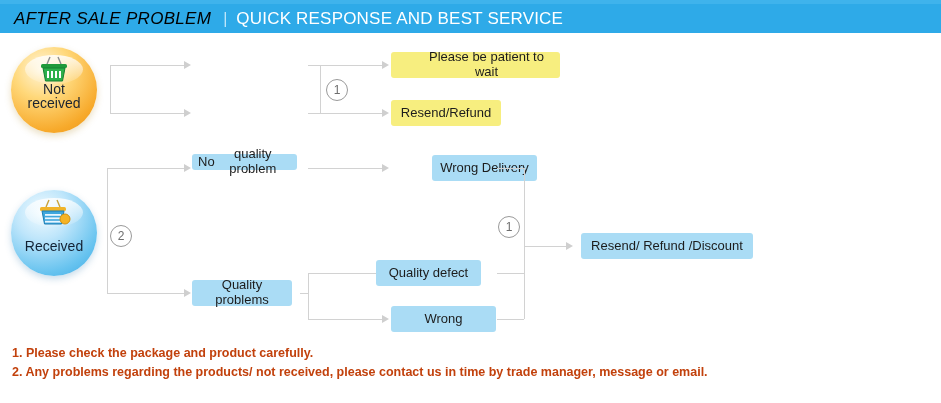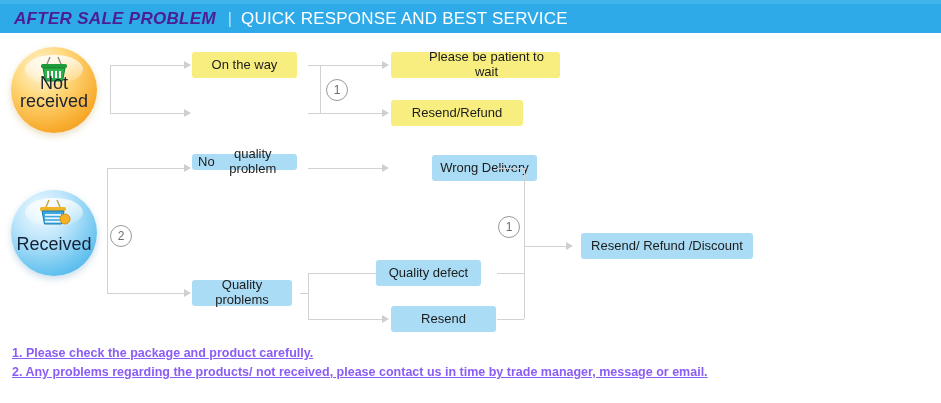--- a/index.html
+++ b/index.html
@@ -27,23 +27,23 @@
   }
   .header-band {
     position: absolute;
     left: 0; top: 4px;
     width: 941px; height: 29px;
     background: #2eaae8;
     display: flex;
     align-items: center;
   }
   .header-title {
-    color: #4c1d95;
+    color: #000000;
     font-size: 17px;
-    font-weight: bold;
+    font-weight: normal;
     font-style: italic;
     letter-spacing: 0.3px;
     margin-left: 14px;
     white-space: nowrap;
   }
   .header-sep {
     color: #bfe6fa;
     font-size: 16px;
     margin: 0 9px 0 12px;
   }
@@ -86,21 +86,21 @@
   .badge-icon {
     position: absolute;
     left: 0; right: 0; top: 8px;
     display: flex;
     justify-content: center;
   }
   .badge-label {
     position: relative;
     z-index: 3;
     text-align: center;
-    font-size: 18px;
+    font-size: 14px;
     color: #1b2330;
     line-height: 1.04;
     padding-bottom: 22px;
     width: 100%;
   }
   .badge-blue .badge-label { color: #132234; }
 
   
   .box {
     position: absolute;
@@ -147,24 +147,23 @@
 
   
   .footer {
     position: absolute;
     left: 12px;
     width: 910px;
   }
   .footer-line {
     font-size: 12.5px;
     font-weight: bold;
-    color: #8b5cf6;
+    color: #c2410c;
     line-height: 1.5;
     white-space: nowrap;
-    text-decoration: underline;
   }
 </style>
 </head>
 <body>
 
 <div id="page">
 
   <div class="top-strip"></div>
   <div class="header-band">
     <span class="header-title">AFTER SALE PROBLEM</span>
@@ -214,33 +213,32 @@
       <div>Received</div>
     </div>
   </div>
 
   <div class="ln ln-v" style="left:110px; top:65px; height:48px;"></div>
   <div class="ln ln-h" style="left:110px; top:65px; width:74px;"></div>
   <div class="arrow" style="left:184px; top:61px;"></div>
   <div class="ln ln-h" style="left:110px; top:113px; width:74px;"></div>
   <div class="arrow" style="left:184px; top:109px;"></div>
 
-  <div class="box box-yellow" style="left:192px; top:52px; width:105px; height:26px;">On the way</div>
 
   <div class="ln ln-h" style="left:308px; top:65px; width:12px;"></div>
   <div class="ln ln-v" style="left:320px; top:65px; height:48px;"></div>
   <div class="ln ln-h" style="left:308px; top:113px; width:12px;"></div>
   <div class="ln ln-h" style="left:320px; top:65px; width:62px;"></div>
   <div class="arrow" style="left:382px; top:61px;"></div>
   <div class="ln ln-h" style="left:320px; top:113px; width:62px;"></div>
   <div class="arrow" style="left:382px; top:109px;"></div>
   <div class="marker" style="left:326px; top:79px;">1</div>
 
   <div class="box box-yellow" style="left:391px; top:52px; width:169px; height:26px;padding-left:28px;">Please be patient to wait</div>
-  <div class="box box-yellow" style="left:391px; top:100px; width:132px; height:26px;">Resend/Refund</div>
+  <div class="box box-yellow" style="left:391px; top:100px; width:110px; height:26px;">Resend/Refund</div>
 
   <div class="ln ln-v" style="left:107px; top:168px; height:125px;"></div>
   <div class="ln ln-h" style="left:107px; top:168px; width:77px;"></div>
   <div class="arrow" style="left:184px; top:164px;"></div>
   <div class="ln ln-h" style="left:107px; top:293px; width:77px;"></div>
   <div class="arrow" style="left:184px; top:289px;"></div>
   <div class="marker" style="left:110px; top:225px;">2</div>
 
   <div class="box box-blue" style="left:192px; top:154px; width:105px; height:16px; flex-direction:row;">
     <span>No</span>
@@ -253,21 +251,21 @@
 
   <div class="ln ln-h" style="left:300px; top:293px; width:8px;"></div>
   <div class="ln ln-v" style="left:308px; top:273px; height:46px;"></div>
   <div class="ln ln-h" style="left:308px; top:273px; width:74px;"></div>
   <div class="arrow" style="left:382px; top:269px;"></div>
   <div class="ln ln-h" style="left:308px; top:319px; width:74px;"></div>
   <div class="arrow" style="left:382px; top:315px;"></div>
 
   <div class="box box-blue" style="left:391px; top:155px; width:105px; height:26px;margin-left:41px;">Wrong Delivery</div>
   <div class="box box-blue" style="left:376px; top:260px; width:105px; height:26px;">Quality defect</div>
-  <div class="box box-blue" style="left:391px; top:306px; width:105px; height:26px;">Resend</div>
+  <div class="box box-blue" style="left:391px; top:306px; width:105px; height:26px;">Wrong</div>
 
   <div class="ln ln-h" style="left:497px; top:168px; width:27px;"></div>
   <div class="ln ln-h" style="left:497px; top:273px; width:27px;"></div>
   <div class="ln ln-h" style="left:497px; top:319px; width:27px;"></div>
   <div class="ln ln-v" style="left:524px; top:168px; height:151px;"></div>
   <div class="ln ln-h" style="left:524px; top:246px; width:42px;"></div>
   <div class="arrow" style="left:566px; top:242px;"></div>
   <div class="marker" style="left:498px; top:216px;">1</div>
 
   <div class="box box-blue" style="left:581px; top:233px; width:172px; height:26px;">Resend/ Refund /Discount</div>

